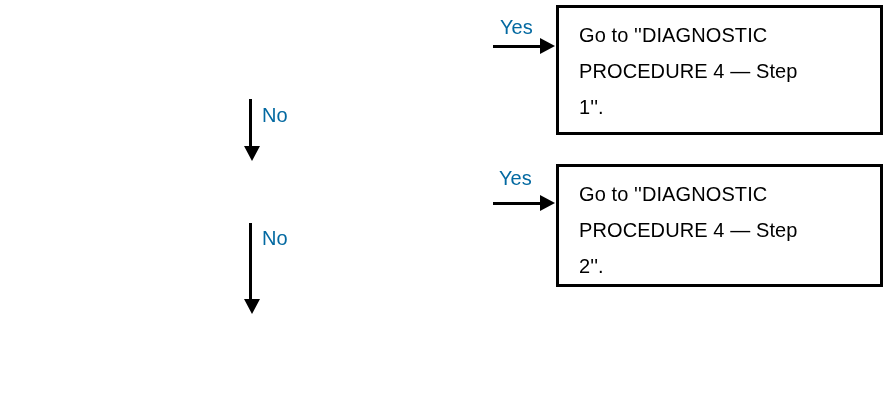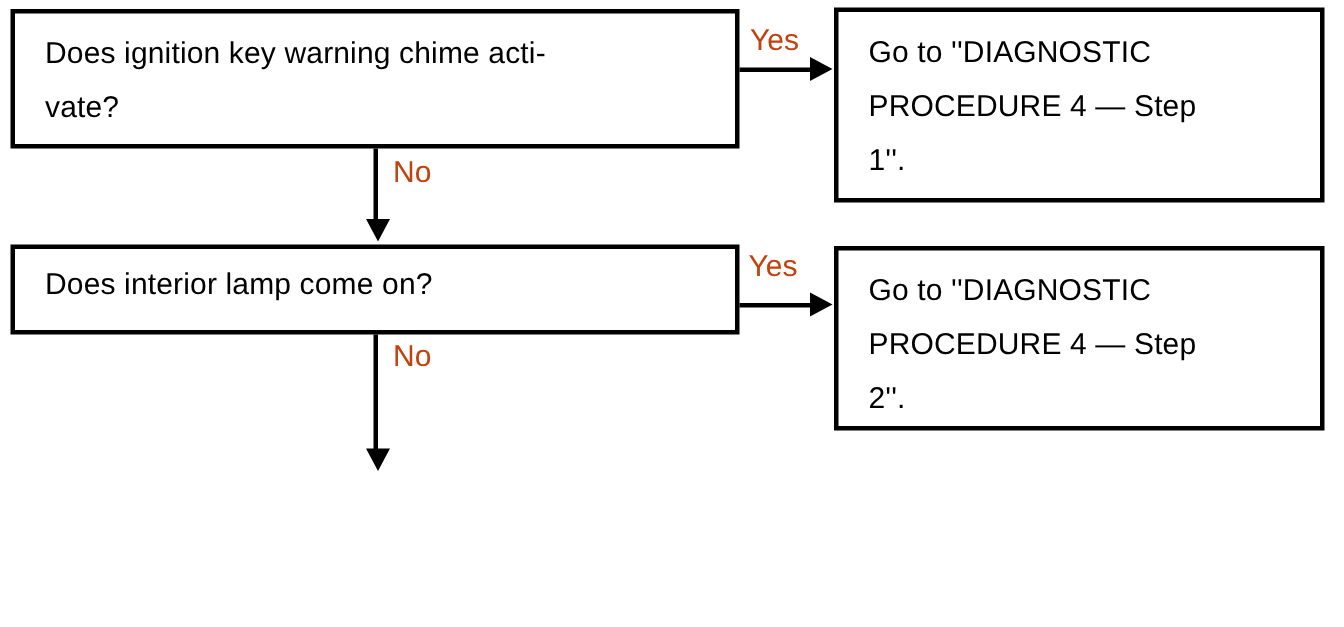--- a/index.html
+++ b/index.html
@@ -30,21 +30,21 @@
     font-size: 20px;
     line-height: 36px;
     color: #000000;
     letter-spacing: 0.1px;
     white-space: pre-line;
   }
   .edge-label {
     position: absolute;
     font-size: 20px;
     line-height: 22px;
-    color: #c2410c;
+    color: #0369a1;
     white-space: nowrap;
   }
   .conn {
     position: absolute;
     background: #000000;
   }
   .v-line {
     width: 3px;
   }
   .h-line {
@@ -90,42 +90,35 @@
   #label-no-1  { left: 262px; top: 104px; }
   #label-no-2  { left: 262px; top: 227px; }
   #label-yes-1 { left: 500px; top: 16px; }
   #label-yes-2 { left: 499px; top: 167px; }
 </style>
 </head>
 <body>
 
 <div id="canvas">
 
-  <div class="node" id="box-q1">
-    <div class="node-text">Does ignition key warning chime acti-
-vate?</div>
-  </div>
 
   <div class="conn h-line" id="conn-q1-right"></div>
   <div class="arrow-right" id="arrow-q1-right"></div>
   <div class="edge-label" id="label-yes-1">Yes</div>
 
   <div class="node" id="box-a1">
     <div class="node-text">Go to ''DIAGNOSTIC
 PROCEDURE 4 — Step
 1''.</div>
   </div>
 
   <div class="conn v-line" id="conn-q1-down"></div>
   <div class="arrow-down" id="arrow-q1-down"></div>
   <div class="edge-label" id="label-no-1">No</div>
 
-  <div class="node" id="box-q2">
-    <div class="node-text">Does interior lamp come on?</div>
-  </div>
 
   <div class="conn h-line" id="conn-q2-right"></div>
   <div class="arrow-right" id="arrow-q2-right"></div>
   <div class="edge-label" id="label-yes-2">Yes</div>
 
   <div class="node" id="box-a2">
     <div class="node-text">Go to ''DIAGNOSTIC
 PROCEDURE 4 — Step
 2''.</div>
   </div>

